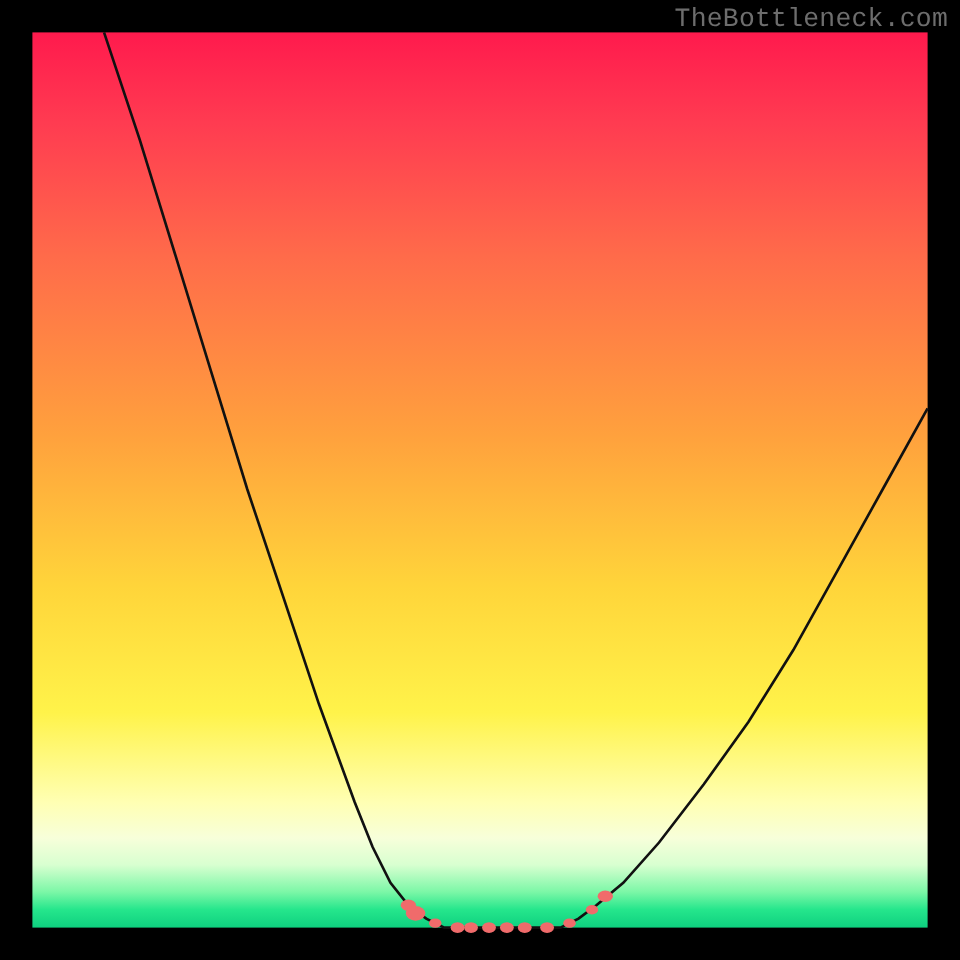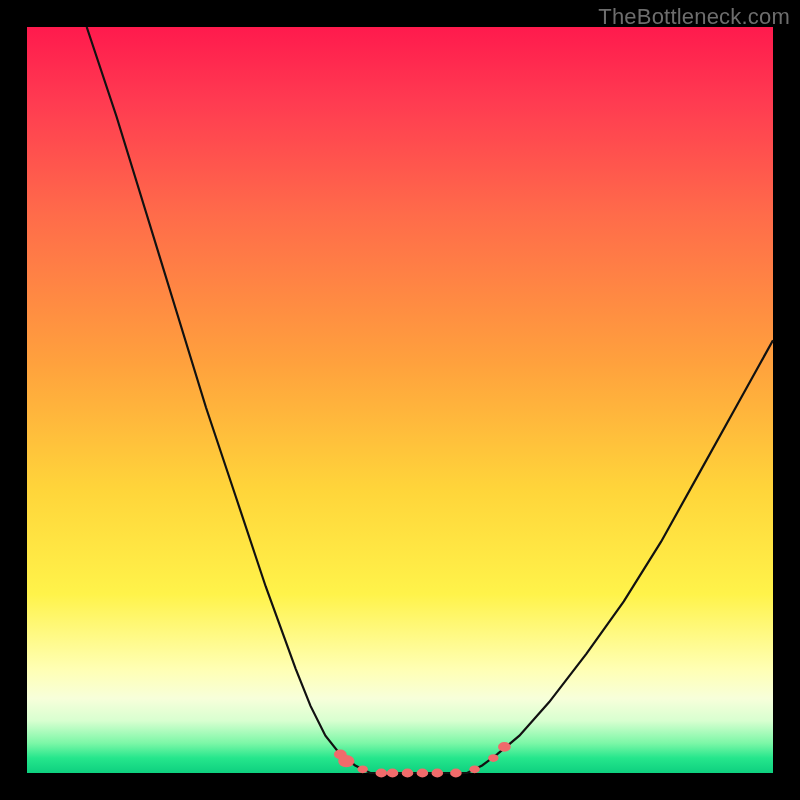--- a/index.html
+++ b/index.html
@@ -44,20 +44,21 @@
   }
   .watermark {
     position: absolute;
     top: 4px;
     right: 10px;
     color: #6d6d6d;
     font-size: 22px;
     letter-spacing: 0.2px;
     font-weight: 400;
     user-select: none;
+    font-family: Liberation Mono, monospace;
   }
   svg.curve {
     position: absolute;
     left: 0;
     top: 0;
     width: 746px;
     height: 746px;
     overflow: visible;
   }
 </style>

